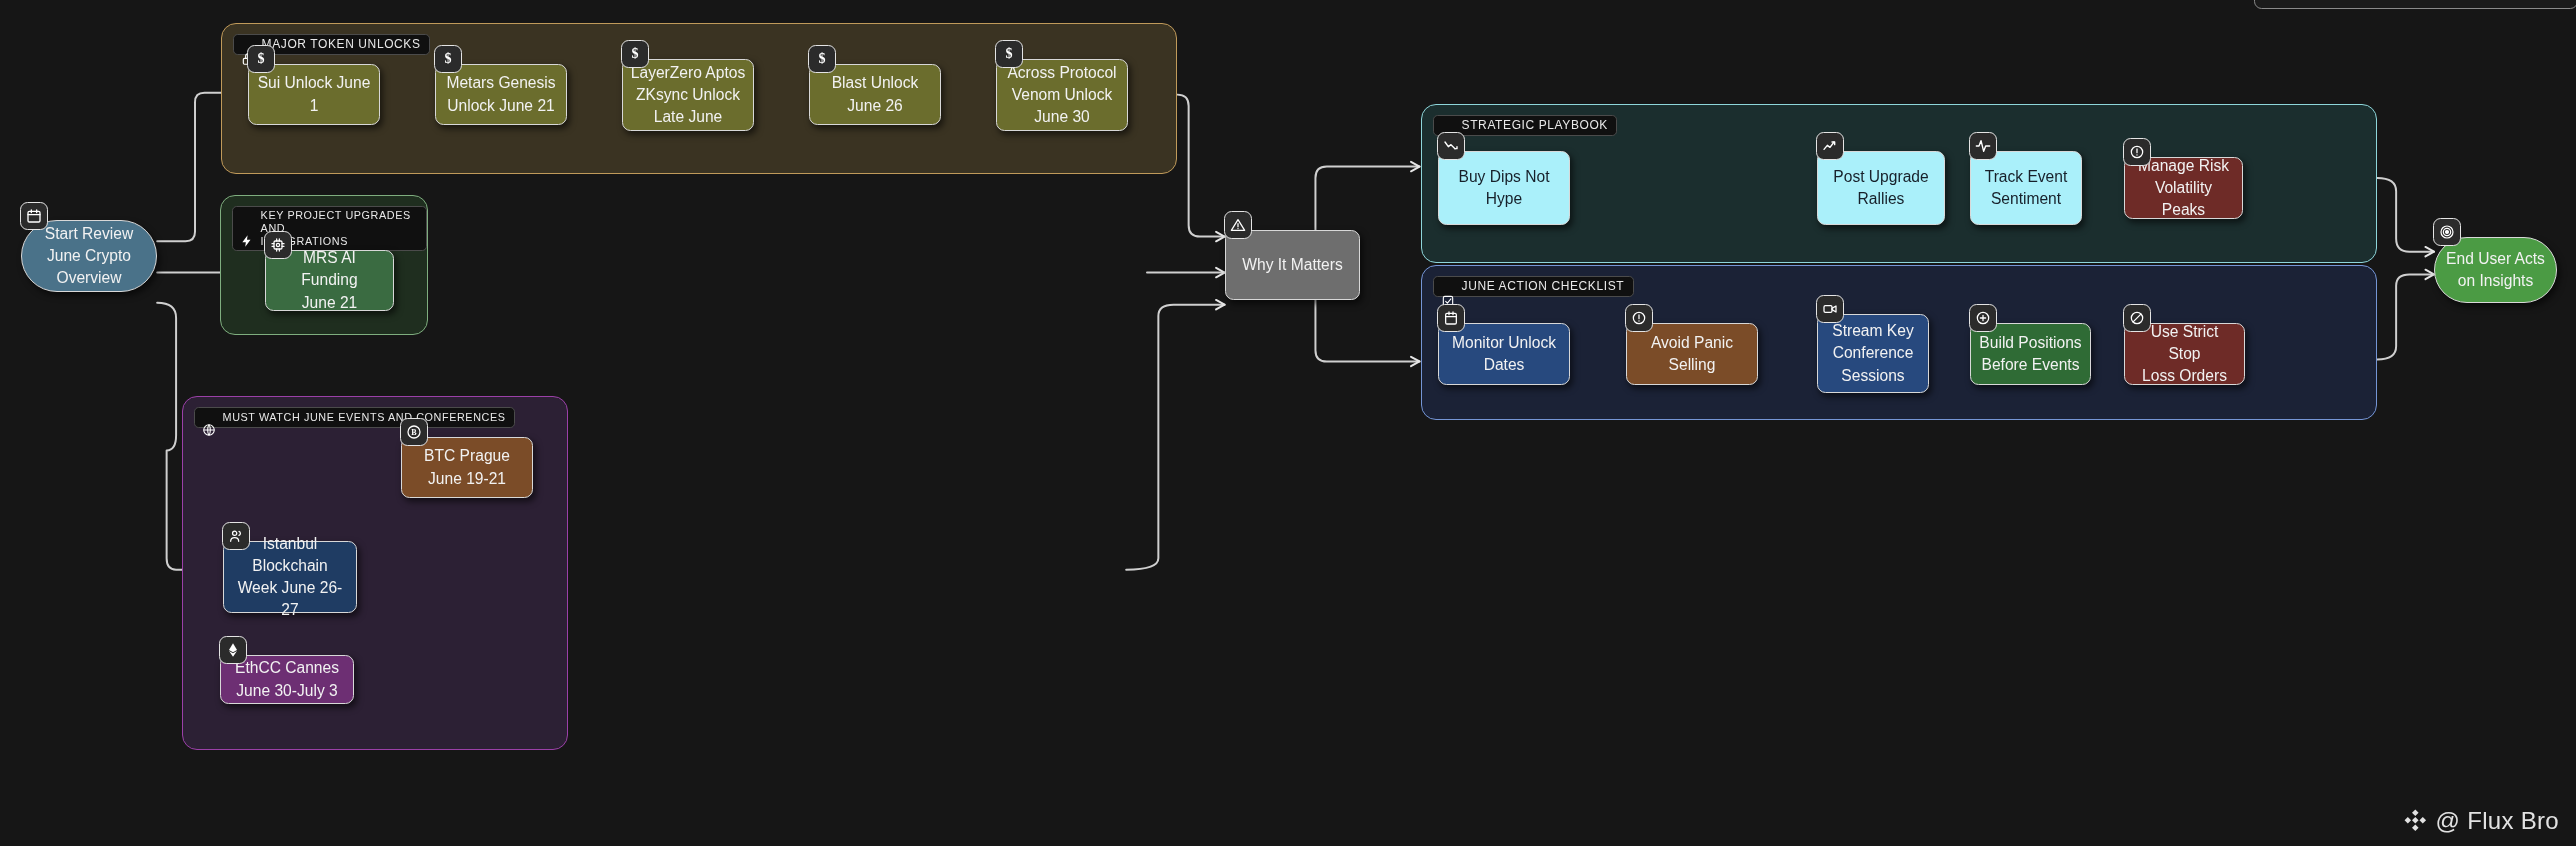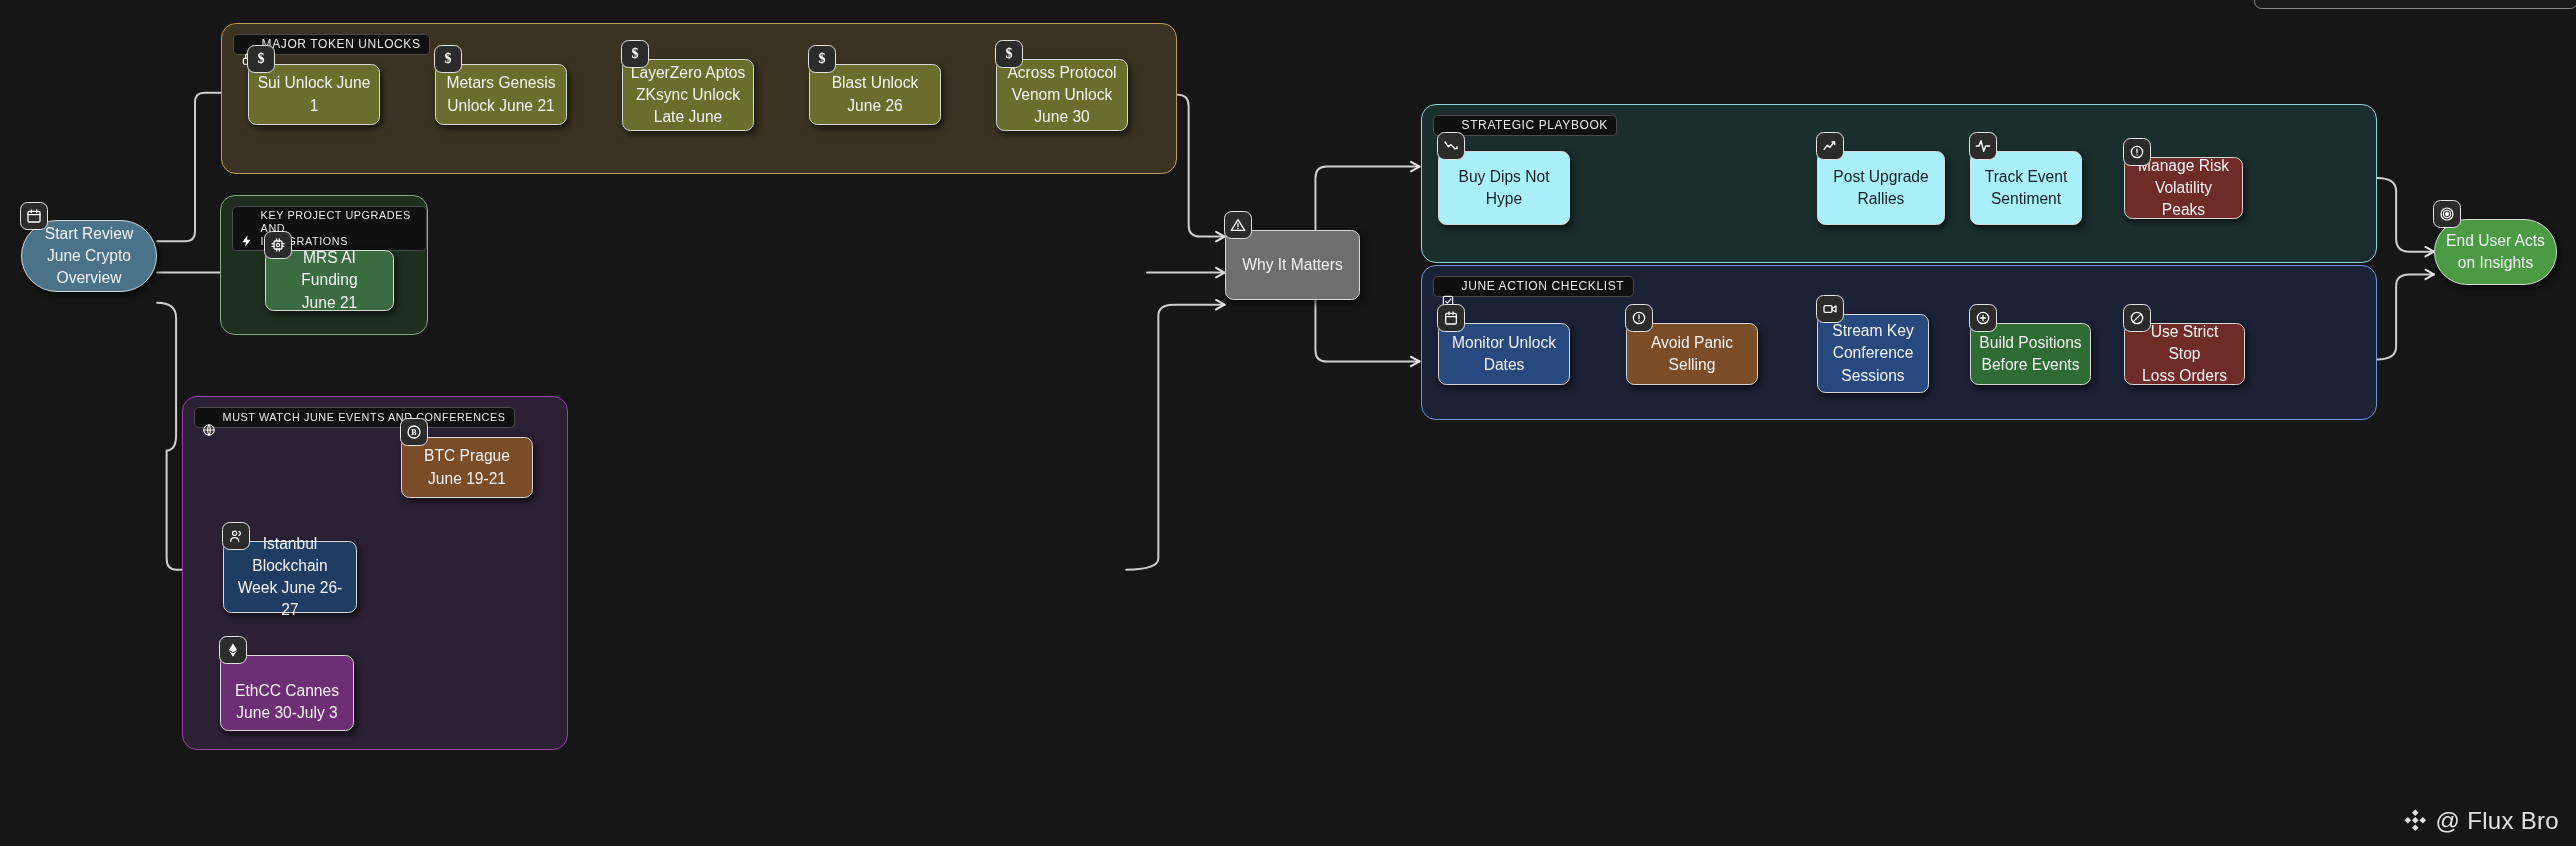--- a/index.html
+++ b/index.html
@@ -210,21 +210,21 @@
       <svg viewBox="0 0 24 24" fill="none" stroke="#fff" stroke-width="1.9" stroke-linecap="round" stroke-linejoin="round">
         <circle cx="10" cy="8" r="3.2"></circle>
           <path d="M4 20c0-3.4 2.7-5.6 6-5.6s6 2.2 6 5.6"></path>
           <path d="M16.5 5.2a3.2 3.2 0 0 1 0 6"></path>
       </svg>
     </span>
     <span>Istanbul
 Blockchain
 Week June 26-27</span>
   </div>
-  <div class="node" style="left:220px;top:655px;width:134px;height:76px;background:#6d2f73;align-items:flex-end;">
+  <div class="node" style="left:220px;top:655px;width:134px;height:49px;background:#6d2f73;">
     <span class="node-icon">
       <svg viewBox="0 0 24 24" fill="#fff" stroke="none">
           <path d="M12 2l6 10-6 3.5L6 12z"></path>
           <path d="M12 17l6-3.5-6 8.5-6-8.5z"></path>
         </svg>
     </span>
     <span>EthCC Cannes
 June 30-July 3</span>
   </div>
 
@@ -344,21 +344,21 @@
     <span class="node-icon">
       <svg viewBox="0 0 24 24" fill="none" stroke="#fff" stroke-width="1.9" stroke-linecap="round">
         <circle cx="12" cy="12" r="8.5"></circle>
           <path d="M6.2 17.8L17.8 6.2"></path>
       </svg>
     </span>
     <span>Use Strict Stop
 Loss Orders</span>
   </div>
 
-  <div class="node term" style="left:2434px;top:219px;width:123px;height:66px;background:#4b9b44;">
+  <div class="node term" style="left:2434px;top:237px;width:123px;height:66px;background:#4b9b44;">
     <span class="node-icon" style="left:-1.9px;top:-20px;">
       <svg viewBox="0 0 24 24" fill="none" stroke="#fff" stroke-width="1.8">
         <circle cx="12" cy="12" r="9"></circle>
           <circle cx="12" cy="12" r="5.5"></circle>
           <circle cx="12" cy="12" r="2.2" fill="#fff"></circle>
       </svg>
     </span>
     <span>End User Acts
 on Insights</span>
   </div>

